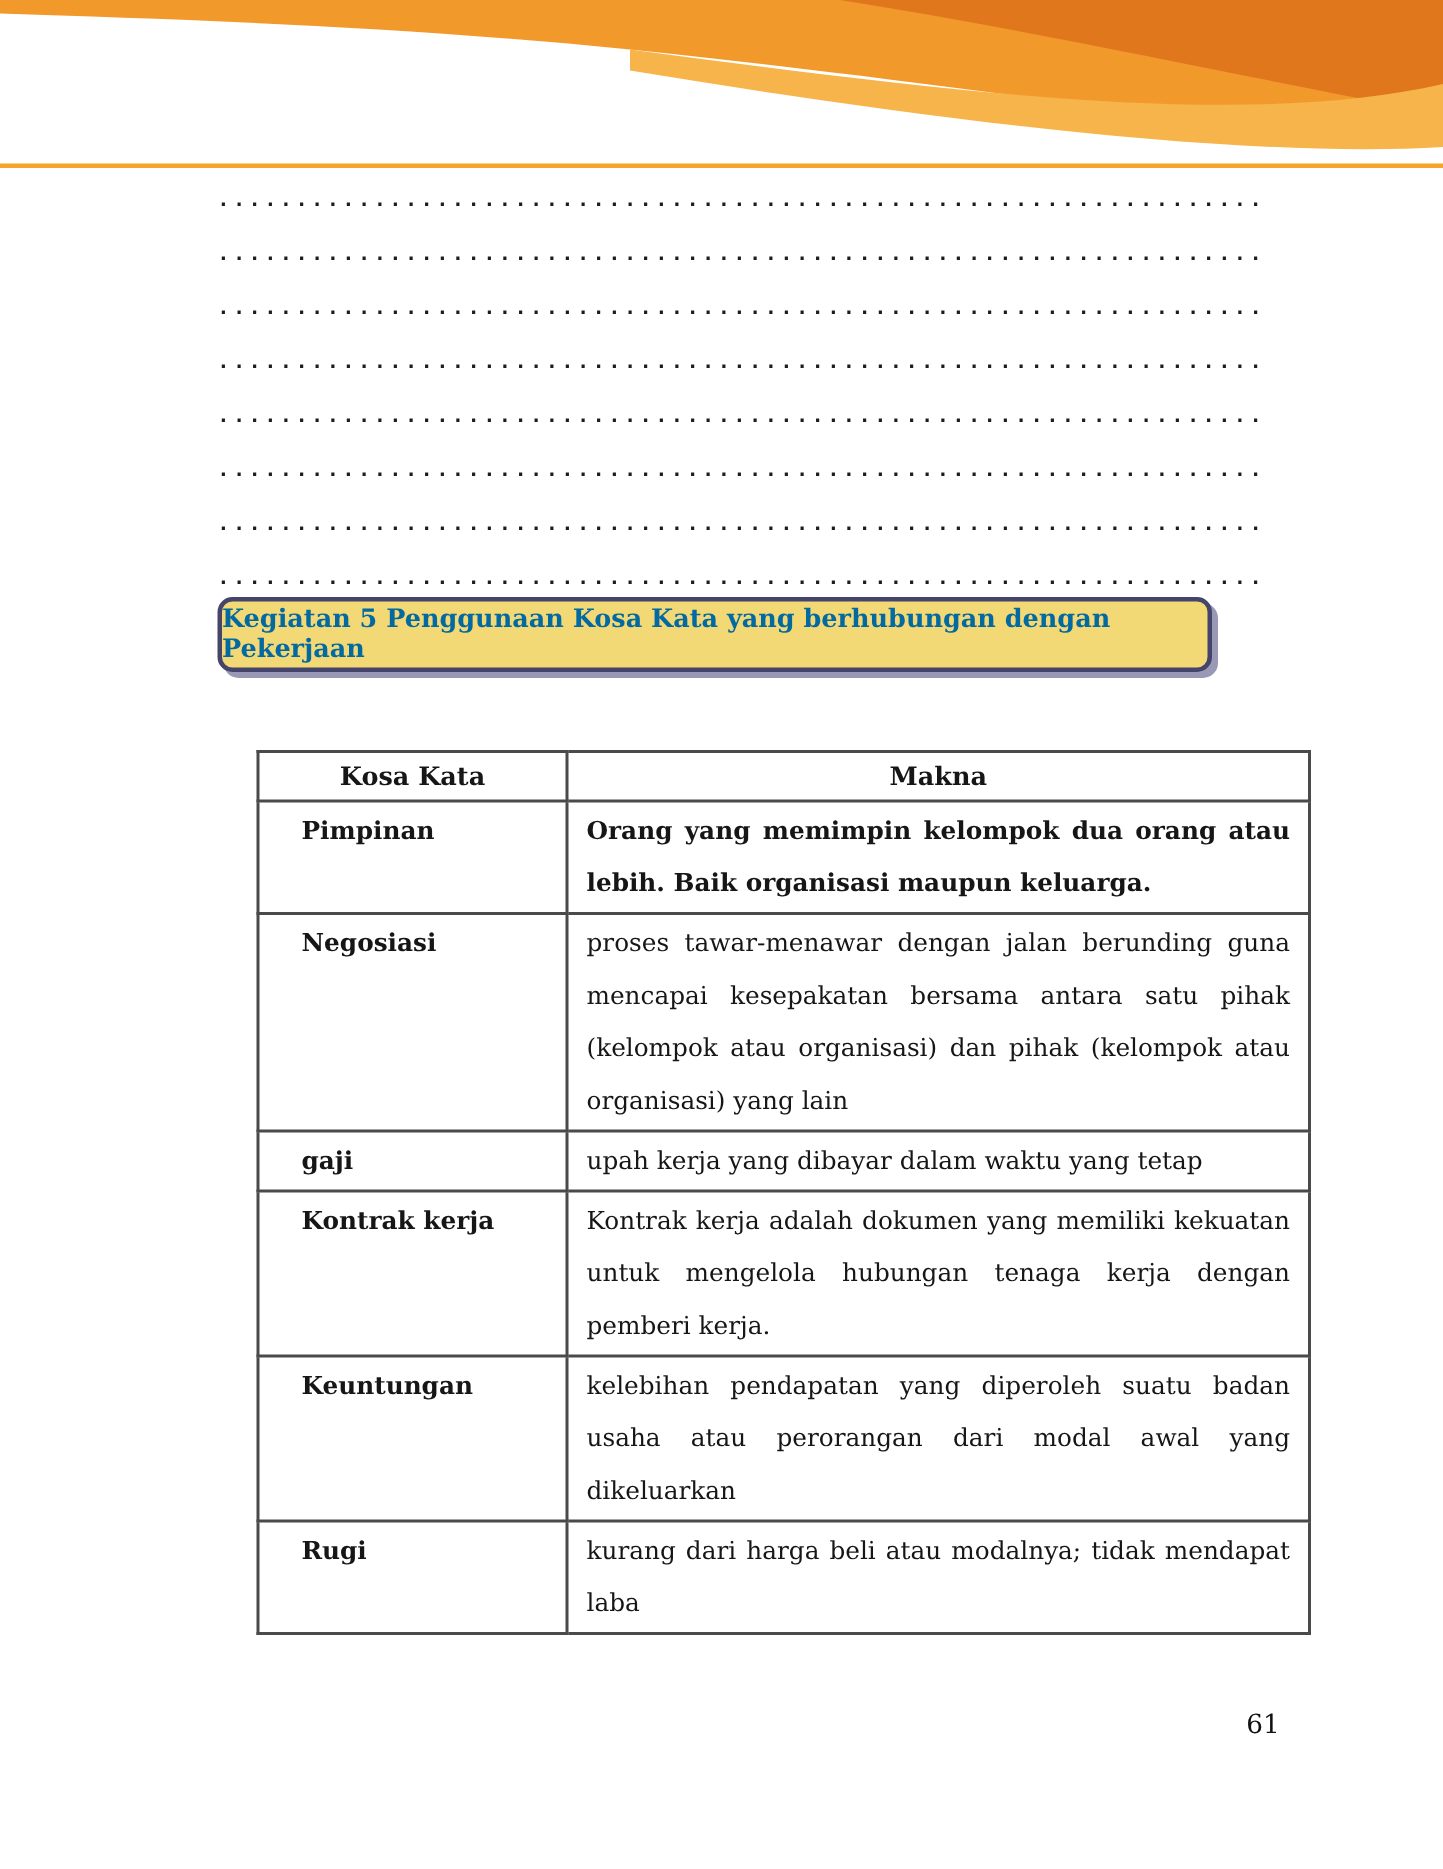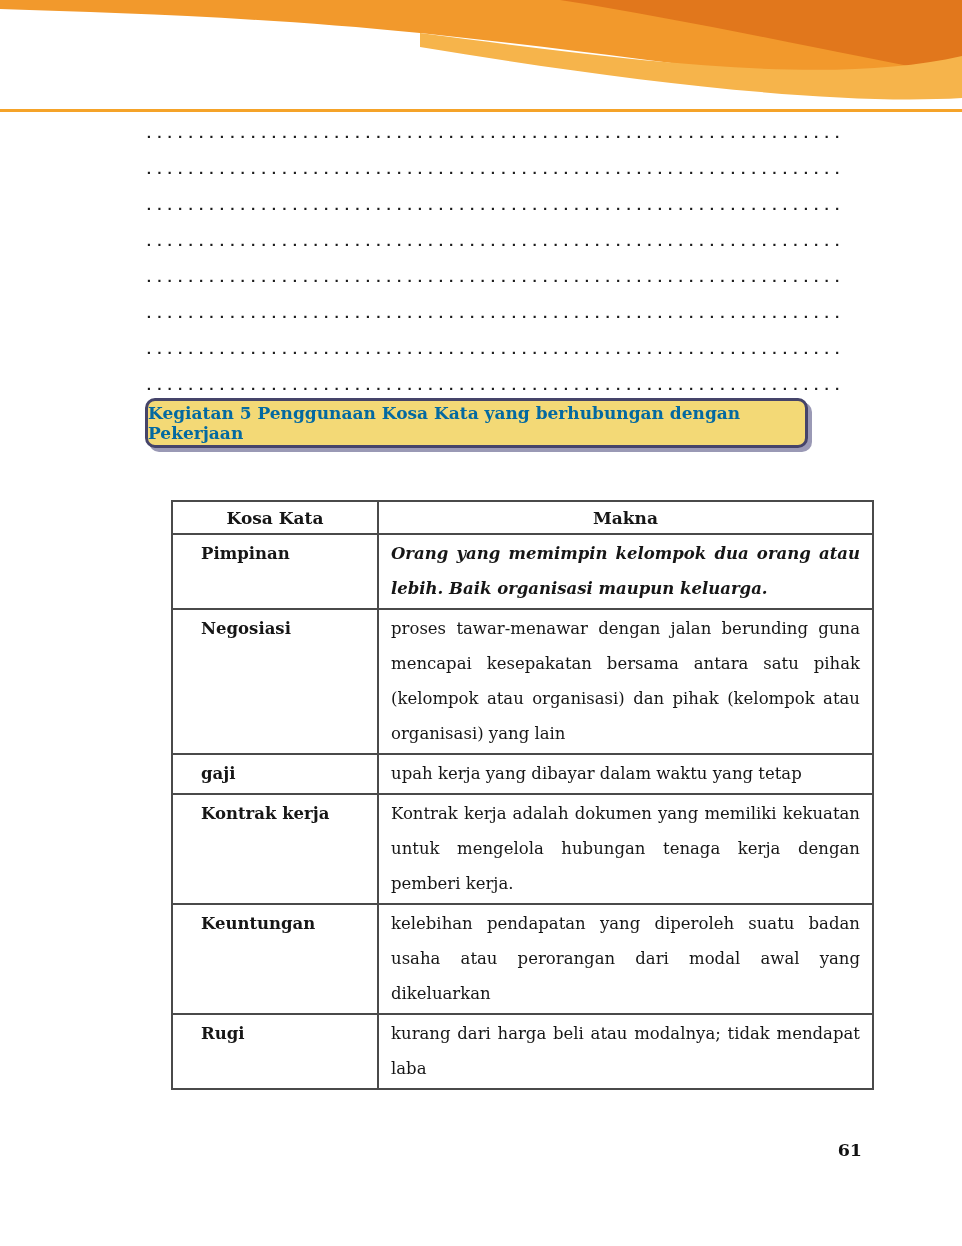--- a/index.html
+++ b/index.html
@@ -91,32 +91,31 @@
     vertical-align: top;
     line-height: 35px;
     padding: 1px 12px 2px 12px;
   }
   table.vocab td.term {
     font-weight: bold;
     padding-left: 28px;
     white-space: nowrap;
   }
   table.vocab td.meaning { text-align: justify; }
-  table.vocab td.meaning.bold { font-weight: bold; font-style: italic; }
+  table.vocab td.meaning.bold { font-weight: bold; }
 
   
   .page-number {
     position: absolute;
     top: 1140px;
     left: 822px;
     width: 40px;
-    text-align: right;
+    text-align: center;
     font-size: 17.5px;
     color: #111111;
-    font-weight: bold;
   }
 </style>
 </head>
 <body>
 
 <div class="page">
 
   <svg class="header-art" viewBox="0 0 962 112" xmlns="http://www.w3.org/2000/svg" aria-hidden="true">
 
     <path fill="#F2992C" d="M0,0 H962 V98 C840,88 640,56 420,33 C260,17 120,13 0,9 Z"></path>

